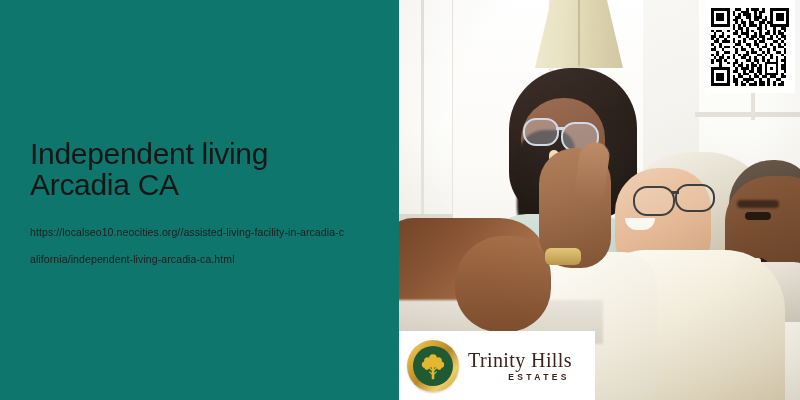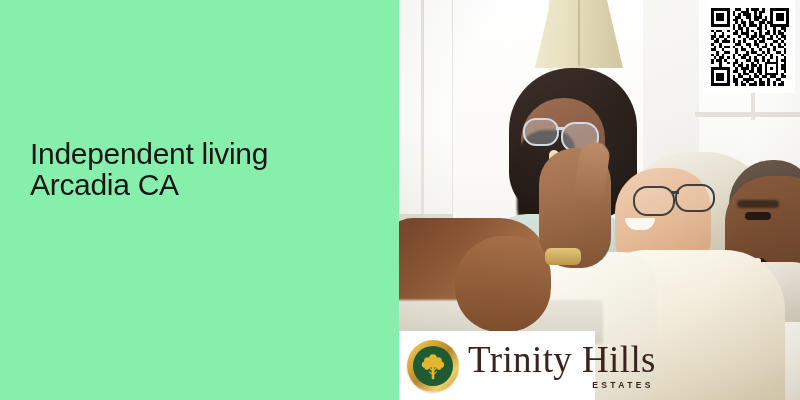--- a/index.html
+++ b/index.html
@@ -13,21 +13,21 @@
     position:relative;
     width:800px; height:400px;
     background:#EFDCDC;
     overflow:hidden;
   }
 
   
   #left-panel {
     position:absolute; left:0; top:0;
     width:399px; height:400px;
-    background:#86efac;
+    background:#0f766e;
     text-decoration:underline;
   }
   #page-title {
     position:absolute;
     left:30px; top:138px;
     width:340px;
     font-family:"Liberation Sans", sans-serif;
     font-size:30px;
     font-weight:400;
     line-height:31px;
@@ -362,21 +362,21 @@
   }
   #tree-icon { width:30px; height:30px; display:block; }
   #logo-text-wrap {
     margin-left:9px;
     display:flex; flex-direction:column;
     align-items:flex-end;
     line-height:1;
   }
   #logo-name {
     font-family:"Liberation Serif", serif;
-    font-size:37px;
+    font-size:20px;
     color:#3a231d;
     letter-spacing:0.4px;
     white-space:nowrap;
   }
   #logo-sub {
     font-family:"Liberation Sans", sans-serif;
     font-size:8.5px;
     color:#3a231d;
     letter-spacing:3.4px;
     margin-top:3px;
@@ -386,20 +386,21 @@
   }
 </style>
 </head>
 <body>
 
 <div id="card">
 
   <div id="left-panel">
     <div id="page-title">Independent living
 Arcadia CA</div>
+    <div id="page-url">https://localseo10.neocities.org//assisted-living-facility-in-arcadia-california/independent-living-arcadia-ca.html</div>
   </div>
 
   <div id="photo-panel">
     <div class="ph" id="room-bg"></div>
     <div class="ph" id="window-left"></div>
     <div class="ph" id="window-left-mullion"></div>
     <div class="ph" id="window-left-sill"></div>
     <div class="ph" id="wall-panel"></div>
     <div class="ph" id="door-edge"></div>
     <div class="ph" id="handle"></div>

